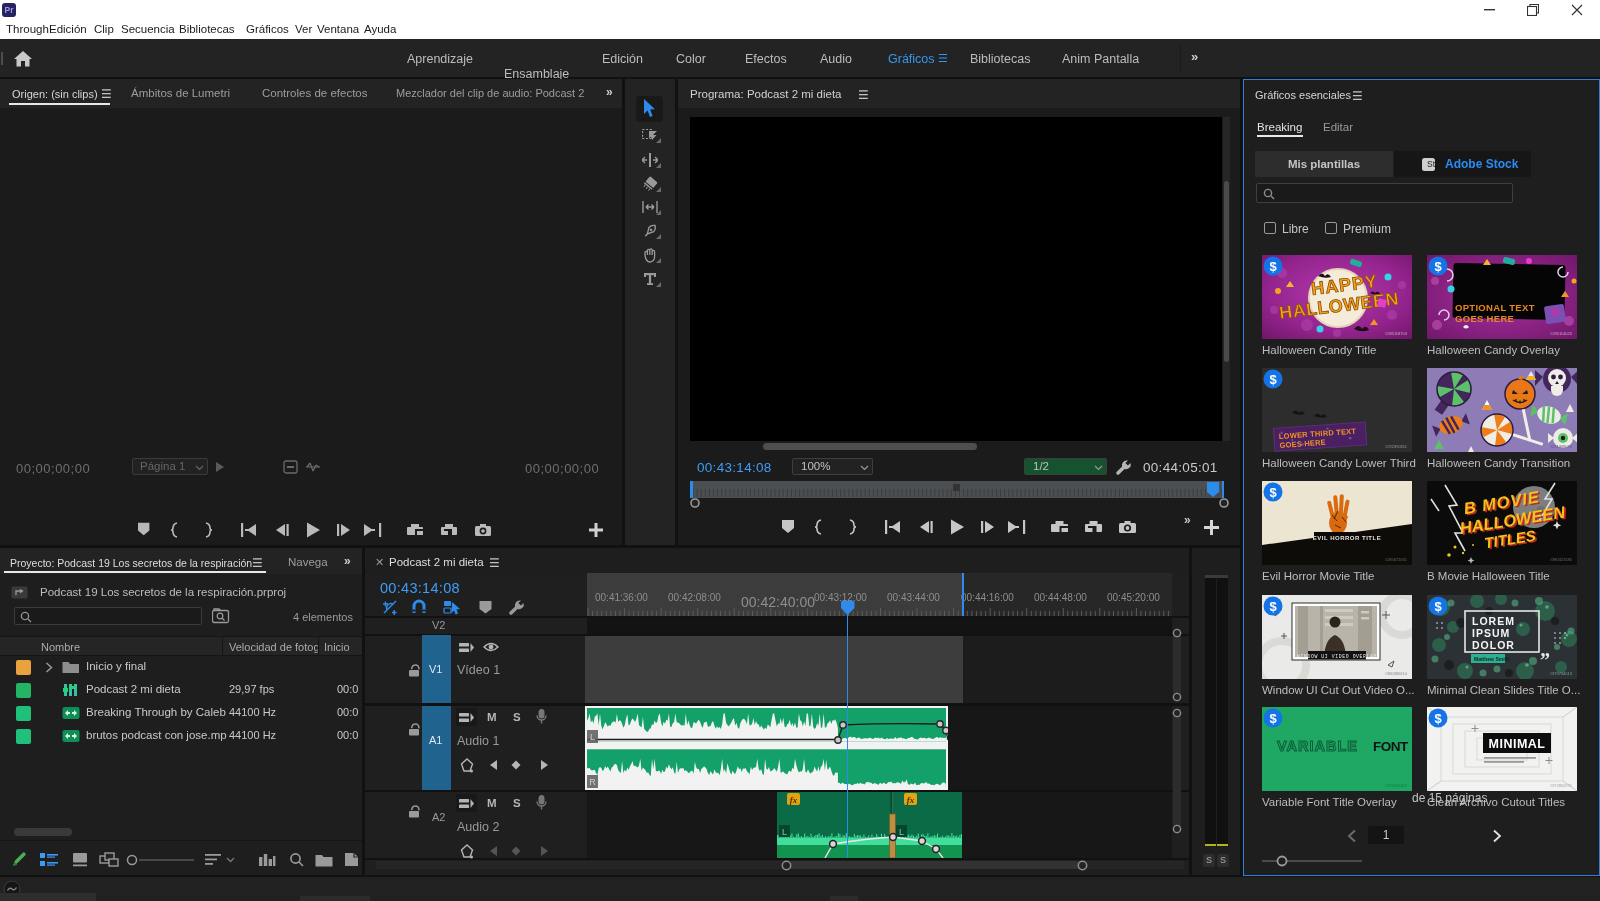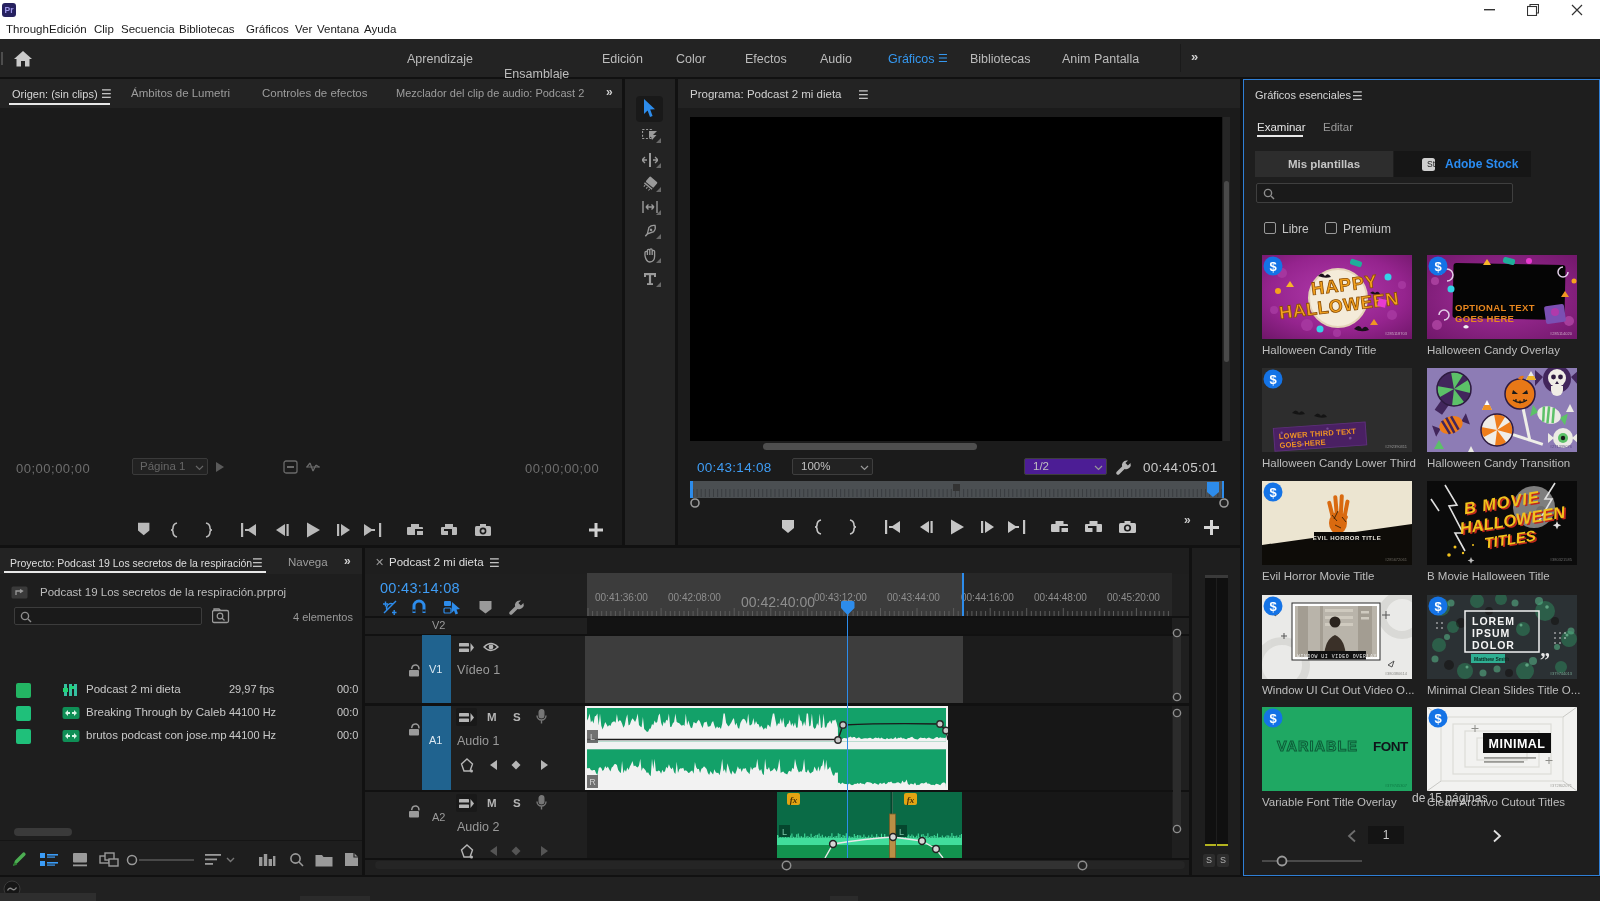--- a/index.html
+++ b/index.html
@@ -214,21 +214,21 @@
     </div>
   <div class="abs" style="left:85px;top:364px;width:214px;height:7px;background:#4e4e4e;border-radius:4px"></div>
 
   <div class="abs" style="left:19px;top:381px;font-size:13.5px;color:#3f9df5;letter-spacing:0.3px">00:43:14:08</div>
   <div class="abs" style="left:114px;top:379px;width:81px;height:17px;background:#222;border:1px solid #3e3e3e;border-radius:2px">
     <span class="abs" style="left:8px;top:1px;font-size:11.5px;color:#c0c0c0">100%</span>
     <svg class="abs" style="left:67px;top:6px" width="9" height="6">
         <path d="M1 1 L4.5 4.5 L8 1" stroke="#999" stroke-width="1.2" fill="none"></path>
       </svg>
   </div>
-  <div class="abs" style="left:346px;top:379px;width:83px;height:17px;background:#4c1d95;border:1px solid #3e3e3e;border-radius:2px">
+  <div class="abs" style="left:346px;top:379px;width:83px;height:17px;background:#14532d;border:1px solid #3e3e3e;border-radius:2px">
     <span class="abs" style="left:8px;top:1px;font-size:11.5px;color:#c0c0c0">1/2</span>
     <svg class="abs" style="left:69px;top:6px" width="9" height="6">
         <path d="M1 1 L4.5 4.5 L8 1" stroke="#999" stroke-width="1.2" fill="none"></path>
       </svg>
   </div>
   <svg class="abs" style="left:437px;top:380px" width="17" height="17" viewBox="0 0 17 17">
       <path d="M11.5 1.5 a4.6 4.6 0 0 0 -4.4 6 L1.5 13 a1.8 1.8 0 0 0 2.5 2.5 L9.6 9.9 a4.6 4.6 0 0 0 5.9 -5.9 l-2.6 2.6 -2.5 -2.5 2.6 -2.6 Z" fill="#b5b5b5"></path>
     </svg>
   <div class="abs" style="left:465px;top:381px;font-size:13.5px;color:#c9c9c9;letter-spacing:0.3px">00:44:05:01</div>
 
@@ -319,21 +319,38 @@
       </svg>
   </div>
   <svg class="abs" style="left:212px;top:59px" width="18" height="17">
       <rect x="0.5" y="3.5" width="16" height="12" rx="1.5" fill="none" stroke="#9a9a9a" stroke-width="1.3"></rect>
       <path d="M2 3.5 V2 h5 l1.5 1.5" stroke="#9a9a9a" stroke-width="1.3" fill="none"></path>
       <circle cx="8" cy="9" r="2.8" fill="none" stroke="#9a9a9a" stroke-width="1.2"></circle>
       <path d="M10 11 L12.5 13.5" stroke="#9a9a9a" stroke-width="1.2"></path>
     </svg>
   <span class="abs" style="left:293px;top:63px;font-size:11px;color:#9a9a9a">4 elementos</span>
 
-
+  <div class="abs" style="left:0;top:88px;width:362px;height:20px;background:#252525;border-top:1px solid #151515;border-bottom:1px solid #151515">
+    <span class="abs" style="left:41px;top:4px;font-size:11px;color:#ababab">Nombre</span>
+    <div class="abs" style="left:222px;top:0;width:1px;height:20px;background:#151515"></div>
+    <span class="abs" style="left:229px;top:4px;font-size:11px;color:#ababab">Velocidad de fotog</span>
+    <div class="abs" style="left:318px;top:0;width:1px;height:20px;background:#151515"></div>
+    <span class="abs" style="left:324px;top:4px;font-size:11px;color:#ababab">Inicio</span>
+  </div>
+
+  <div class="abs" style="left:0;top:108px;width:362px;height:23px">
+    <div class="abs" style="left:16px;top:4px;width:15px;height:15px;background:#e8a33d;border-radius:2px"></div>
+    <svg class="abs" style="left:45px;top:6px" width="8" height="11">
+        <path d="M1.5 1 L6.5 5.5 L1.5 10" stroke="#9a9a9a" stroke-width="1.5" fill="none"></path>
+      </svg>
+    <svg class="abs" style="left:62px;top:4px" width="18" height="14">
+        <path d="M0.5 2 h6 l1.5 2 h9 v9 h-16.5 Z" fill="#8e8e8e"></path>
+      </svg>
+    <span class="abs" style="left:86px;top:4px;font-size:11.5px;color:#c9c9c9">Inicio y final</span>
+  </div>
   <div class="abs" style="left:0;top:131px;width:362px;height:23px">
     <div class="abs" style="left:16px;top:4px;width:15px;height:15px;background:#23b563;border-radius:2px"></div>
     <svg class="abs" style="left:62px;top:3px" width="18" height="16">
         <rect x="2" y="2" width="3" height="12" fill="#35c0a0"></rect>
         <rect x="7" y="2" width="3" height="12" fill="#35c0a0"></rect>
         <rect x="12" y="2" width="3" height="12" fill="#35c0a0"></rect>
         <rect x="1" y="6" width="5" height="4" fill="#1fd674"></rect>
         <rect x="8" y="4" width="4" height="3" fill="#1fd674"></rect>
       </svg>
     <span class="abs" style="left:86px;top:4px;font-size:11.5px;color:#c9c9c9">Podcast 2 mi dieta</span>
@@ -660,21 +677,21 @@
   <div class="abs" style="left:13px;top:296px;width:10.5px;height:2px;background:#b3b31f"></div>
   <div class="abs" style="left:25px;top:296px;width:10.5px;height:2px;background:#b3b31f"></div>
   <div class="abs" style="left:13px;top:27px;width:22.5px;height:3px;background:#3a3a3a"></div>
   <div class="abs" style="left:11px;top:306px;width:12px;height:13px;background:#2d2d2d;border-radius:2px;color:#b0b0b0;font-size:9px;text-align:center;line-height:13px">S</div>
   <div class="abs" style="left:25px;top:306px;width:12px;height:13px;background:#2d2d2d;border-radius:2px;color:#b0b0b0;font-size:9px;text-align:center;line-height:13px">S</div>
 </div>
 
 <div class="panel" id="rightpanel" style="left:1243px;top:79px;width:357px;height:797px;background:#1e1e1e;border:1px solid #2f7fd6">
   <span class="abs" style="left:11px;top:9px;font-size:11px;color:#d6d6d6">Gráficos esenciales</span>
   <span class="abs ham" style="left:108px;top:9px;color:#c2c2c2">☰</span>
-  <span class="abs" style="left:13px;top:41px;font-size:11.5px;color:#e3e3e3">Examinar</span>
+  <span class="abs" style="left:13px;top:41px;font-size:11.5px;color:#e3e3e3">Breaking</span>
   <div class="abs" style="left:13px;top:55px;width:46px;height:2px;background:#e8e8e8"></div>
   <span class="abs" style="left:79px;top:41px;font-size:11.5px;color:#9a9a9a">Editar</span>
   <div class="abs" style="left:11px;top:71px;width:138px;height:26px;background:#2d2d2d;text-align:center;font-size:11.5px;font-weight:bold;color:#c5c5c5;line-height:26px">Mis plantillas</div>
   <div class="abs" style="left:150px;top:71px;width:137px;height:26px;background:#161616">
     <div class="abs" style="left:28px;top:7px;width:13px;height:13px;background:#cfcfcf;border-radius:2.5px;font-size:8.5px;font-weight:normal;color:#222;text-align:right;line-height:13px">St</div>
     <span class="abs" style="left:51px;top:6px;font-size:12px;font-weight:bold;color:#2a8cf2">Adobe Stock</span>
   </div>
   <div class="abs" style="left:12px;top:103px;width:257px;height:20px;background:#1a1a1a;border:1px solid #3f3f3f;border-radius:2px">
     <svg class="abs" style="left:6px;top:4px" width="12" height="12">
         <circle cx="5" cy="5" r="3.6" fill="none" stroke="#8e8e8e" stroke-width="1.4"></circle>

